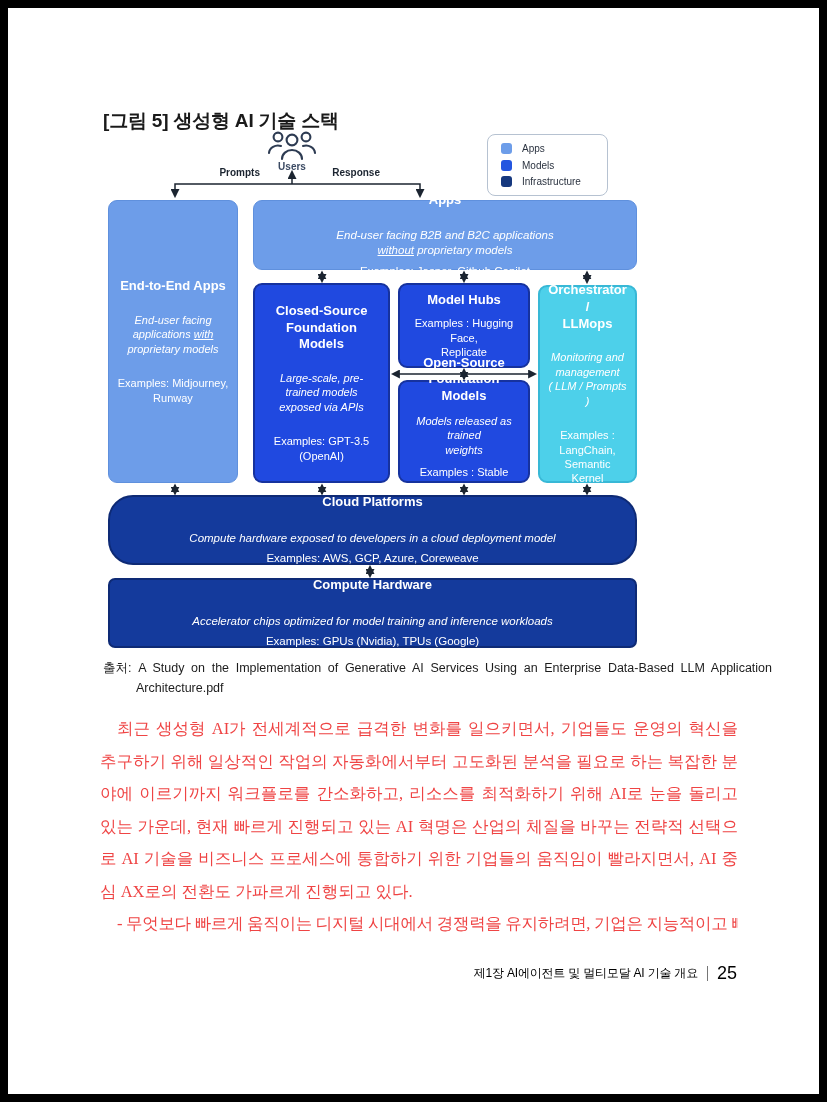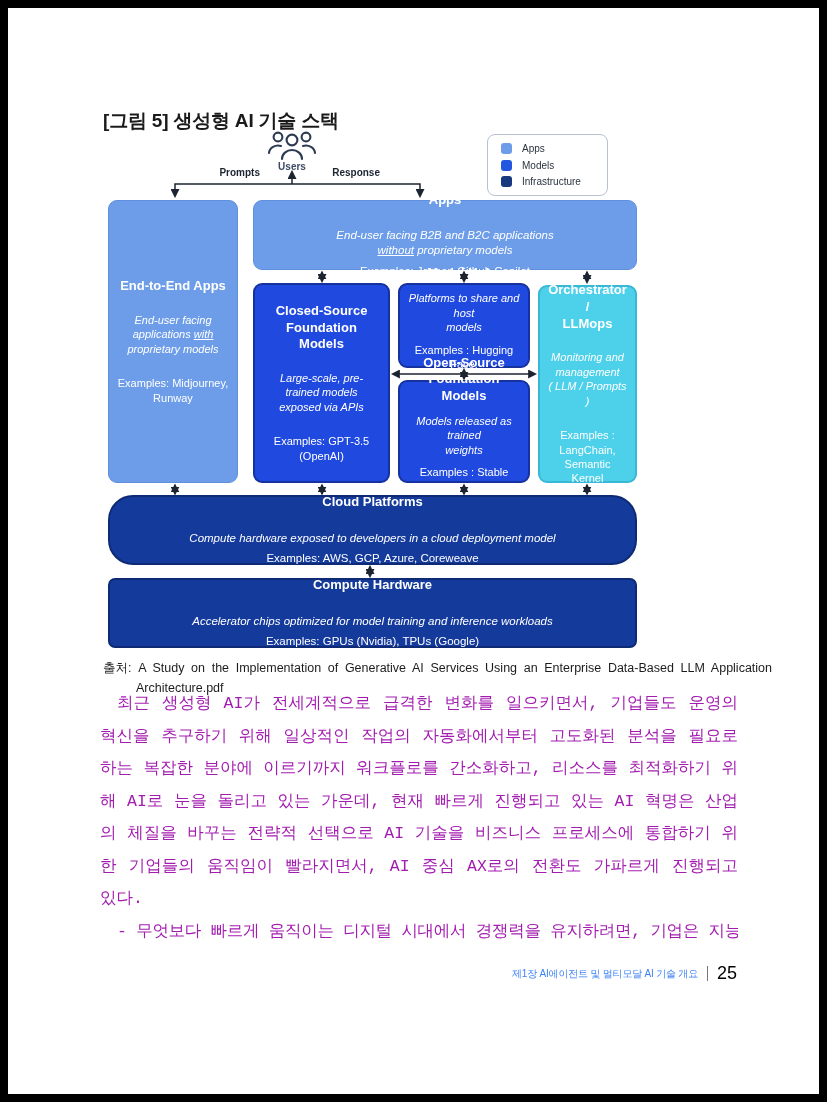--- a/index.html
+++ b/index.html
@@ -50,30 +50,30 @@
 
   
   .source{
     position:absolute;left:103px;top:658px;width:636px;margin:0;
     font-size:12.5px;line-height:1.6;color:#1c1c1c;
     padding-left:33px;text-indent:-33px;text-align:justify;
   }
 
   
   .body-text{
-    position:absolute;left:100px;top:688px;width:638px;overflow:hidden;
-    font-family:Liberation Mono, monospace;color:#a21caf;
+    position:absolute;left:100px;top:713px;width:638px;overflow:hidden;
+    font-family:Liberation Serif, serif;color:#ef4444;
     font-size:16.5px;line-height:32.5px;text-align:justify;
   }
   .body-text p{margin:0;text-indent:17px;}
   .body-text p.dash{white-space:nowrap;letter-spacing:-0.3px;}
 
   
   .footer{position:absolute;right:90px;top:963px;display:flex;align-items:center;gap:9px;}
-  .footer .chapter{font-size:10px;color:#3b82f6;letter-spacing:-0.2px;}
+  .footer .chapter{font-size:12px;color:#000000;letter-spacing:-0.2px;}
   .footer .vbar{width:1px;height:15px;background:#767676;}
   .footer .pagenum{font-size:18px;color:#000000;}
 </style>
 </head>
 <body>
 
 <div>
 
   <h2 class="fig-title">[그림 5] 생성형 AI 기술 스택</h2>
 
@@ -130,22 +130,20 @@
 Foundation Models</div>
       <div class="bd">Large-scale, pre-
 trained models
 exposed via APIs</div>
       <div class="be">Examples: GPT-3.5
 (OpenAI)</div>
     </div>
 
     <div class="box blue mid" style="left:398px;top:283px;width:132px;height:85px;">
       <div class="bt">Model Hubs</div>
-      <div class="bd">Platforms to share and host
-models</div>
       <div class="be">Examples : Hugging Face,
 Replicate</div>
     </div>
 
     <div class="box blue mid" style="left:398px;top:380px;width:132px;height:103px;">
       <div class="bt">Open-Source
 Foundation Models</div>
       <div class="bd">Models released as trained
 weights</div>
       <div class="be">Examples : Stable Diffusion

